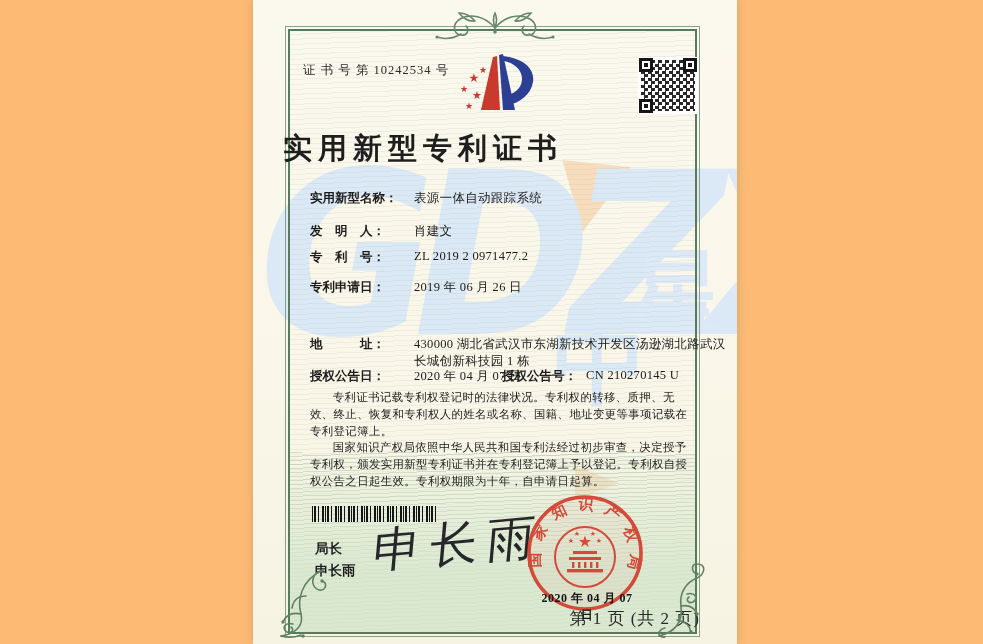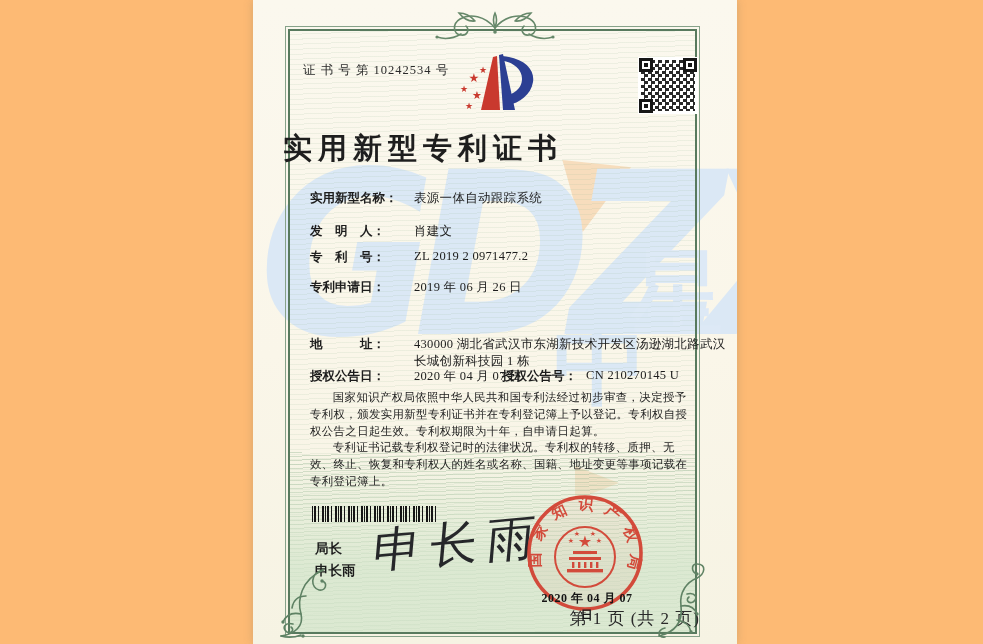--- a/index.html
+++ b/index.html
@@ -201,22 +201,22 @@
     <div class="row r6">
       <span class="lbl">授权公告日：</span>
       <span class="val">2020 年 04 月 07 日</span>
     </div>
     <div class="row r6b">
       <span class="lbl">授权公告号：</span>
       <span class="val">CN 210270145 U</span>
     </div>
 
     <div class="paras">
+      <p>专利证书记载专利权登记时的法律状况。专利权的转移、质押、无效、终止、恢复和专利权人的姓名或名称、国籍、地址变更等事项记载在专利登记簿上。</p>
       <p>国家知识产权局依照中华人民共和国专利法经过初步审查，决定授予专利权，颁发实用新型专利证书并在专利登记簿上予以登记。专利权自授权公告之日起生效。专利权期限为十年，自申请日起算。</p>
-      <p>专利证书记载专利权登记时的法律状况。专利权的转移、质押、无效、终止、恢复和专利权人的姓名或名称、国籍、地址变更等事项记载在专利登记簿上。</p>
     </div>
 
     <div class="barcode"></div>
     <div class="signer-title">局长</div>
     <div class="signer-name">申长雨</div>
     <div class="signature">申长雨</div>
 
     <svg class="seal" width="124" height="124" viewBox="0 0 124 124">
       <g opacity="0.9">
         <circle cx="62" cy="62" r="56" fill="rgba(230,80,60,0.06)" stroke="#d23a2b" stroke-width="3.6"></circle>

